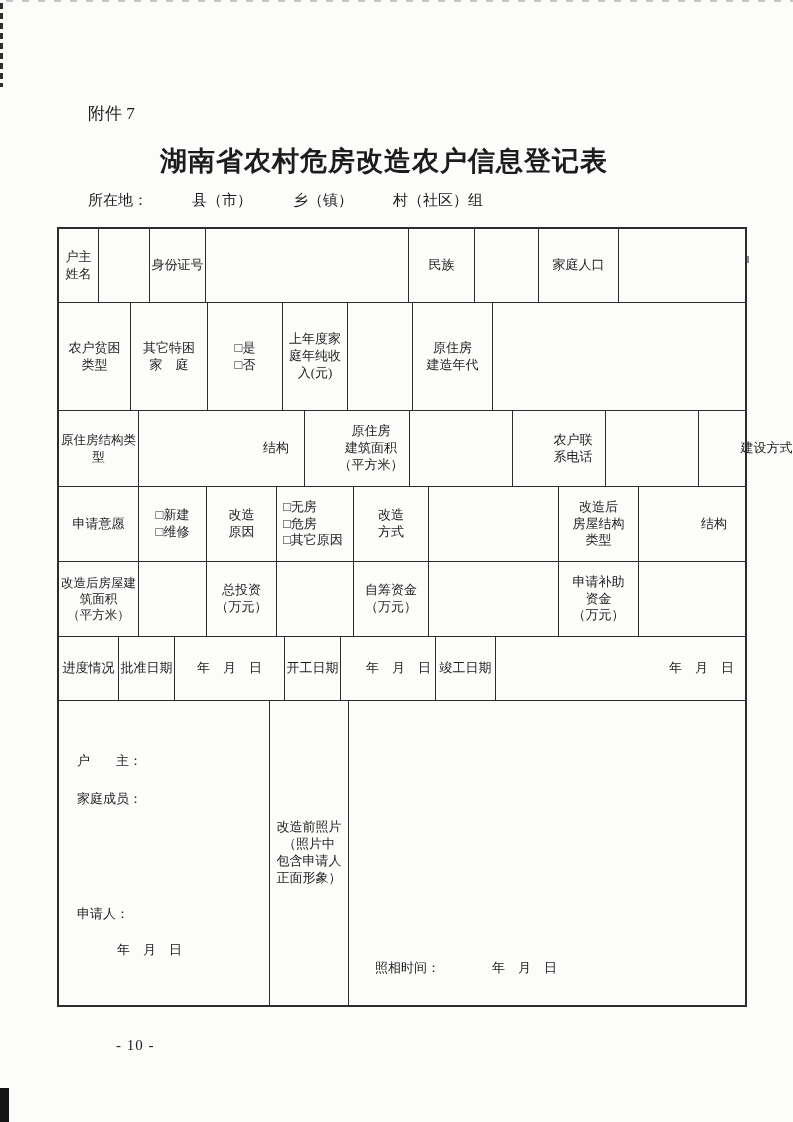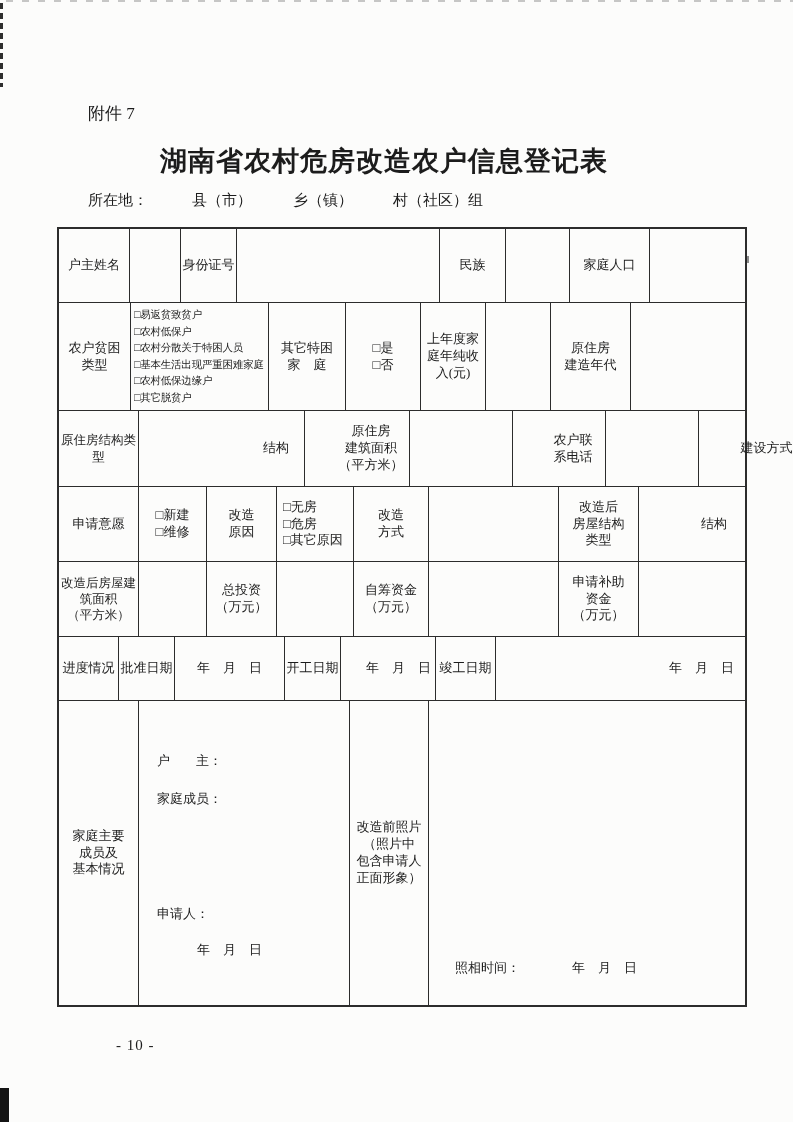--- a/index.html
+++ b/index.html
@@ -89,39 +89,33 @@
   <div>
     <span class="loc loc-prefix">所在地：</span>
     <span class="loc loc-county">县（市）</span>
     <span class="loc loc-town">乡（镇）</span>
     <span class="loc loc-village">村（社区）组</span>
   </div>
 
   <div class="ftable">
 
     <div class="frow r1">
-      <div class="cell" style="width:71px">户主姓名</div>
+      <div class="cell" style="width:40px">户主姓名</div>
       <div class="cell" style="width:51px"></div>
       <div class="cell" style="width:56px">身份证号</div>
       <div class="cell" style="width:203px"></div>
       <div class="cell" style="width:66px">民族</div>
       <div class="cell" style="width:64px"></div>
       <div class="cell" style="width:80px">家庭人口</div>
       <div class="cell"></div>
     </div>
 
     <div class="frow r2">
       <div class="cell" style="width:72px">农户贫困
 类型</div>
-      <div class="cell opts" style="width:138px"><span><span>□易返贫致贫户</span>
-<span>□农村低保户</span>
-<span>□农村分散关于特困人员</span>
-<span>□基本生活出现严重困难家庭</span>
-<span>□农村低保边缘户</span>
-<span>□其它脱贫户</span></span></div>
       <div class="cell" style="width:77px">其它特困
 家　庭</div>
       <div class="cell" style="width:75px">□是
 □否</div>
       <div class="cell" style="width:65px">上年度家
 庭年纯收
 入(元)</div>
       <div class="cell" style="width:65px"></div>
       <div class="cell" style="width:80px">原住房
 建造年代</div>
@@ -183,23 +177,20 @@
       <div class="cell" style="width:60px">进度情况</div>
       <div class="cell" style="width:56px">批准日期</div>
       <div class="cell" style="width:110px">年　月　日</div>
       <div class="cell" style="width:56px">开工日期</div>
       <div class="cell right pr4" style="width:95px">年　月　日</div>
       <div class="cell" style="width:60px">竣工日期</div>
       <div class="cell right pr11">年　月　日</div>
     </div>
 
     <div class="frow r7">
-      <div class="cell" style="width:80px">家庭主要
-成员及
-基本情况</div>
       <div class="cell pos" style="width:211px">
         <span class="host-line">户　　主：</span>
         <span class="members-line">家庭成员：</span>
         <span class="applicant-line">申请人：</span>
         <span class="mdate-line">年　月　日</span>
       </div>
       <div class="cell" style="width:79px">改造前照片
 （照片中
 包含申请人
 正面形象）</div>

